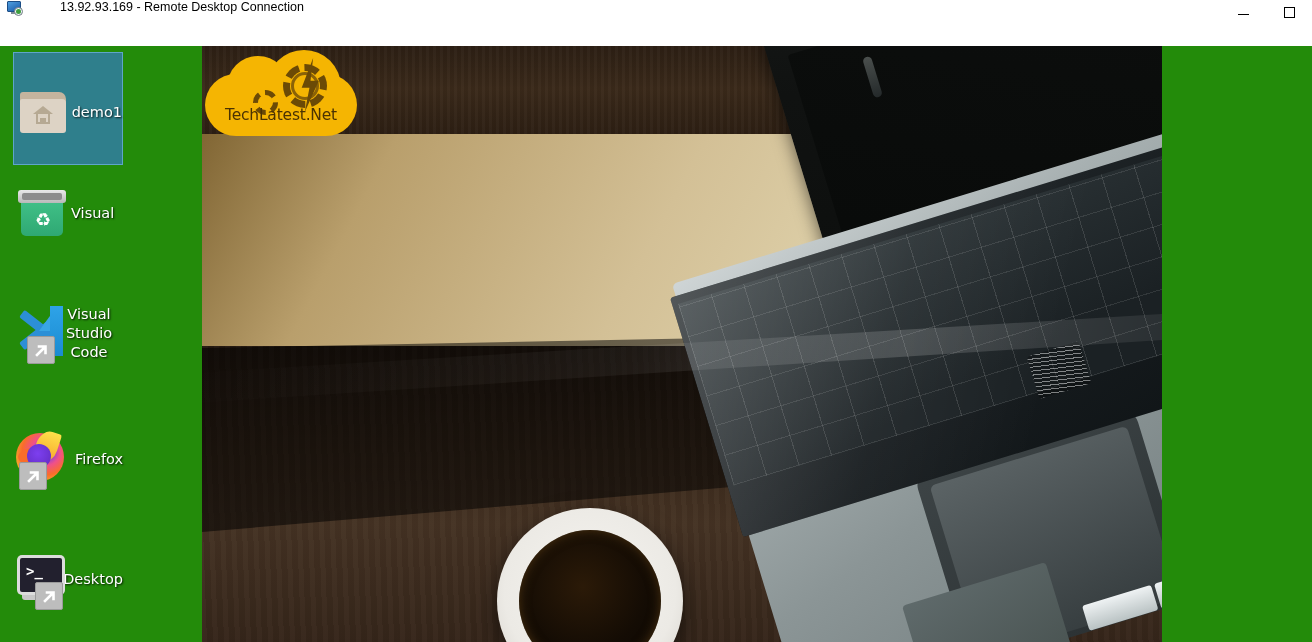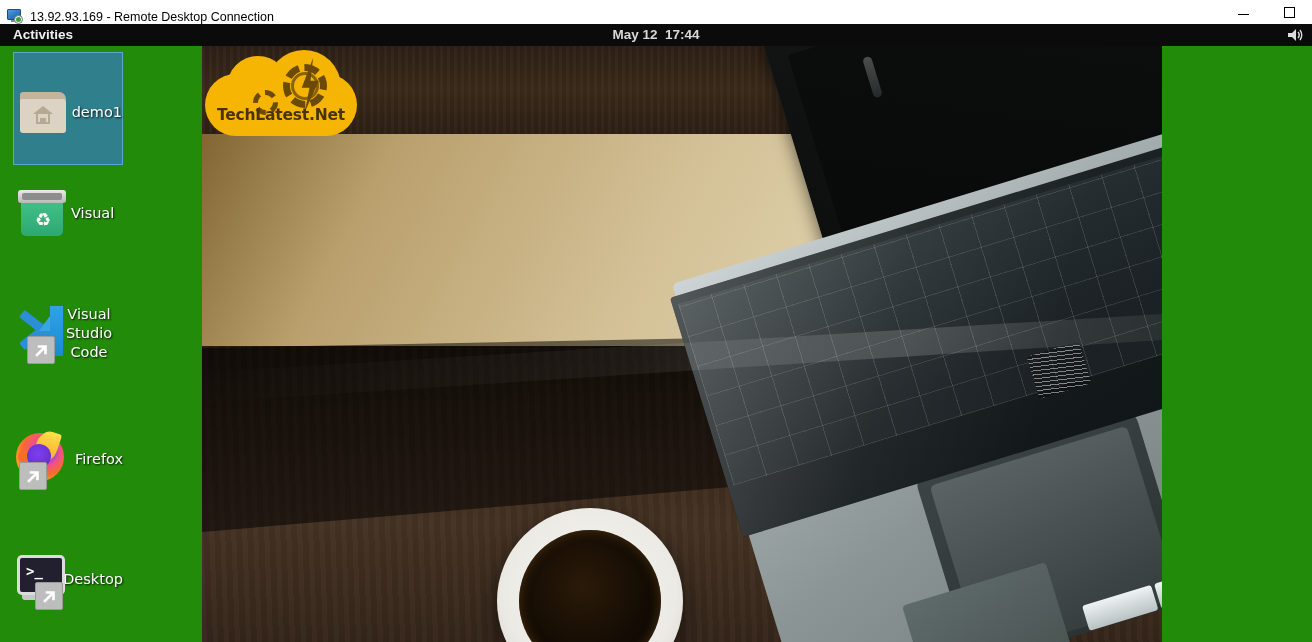--- a/index.html
+++ b/index.html
@@ -13,21 +13,21 @@
   
   #rdp-window {
     position: absolute; left: 0; top: 0;
     width: 1312px; height: 642px;
     background: #ffffff;
   }
   #titlebar {
     position: absolute; left: 0; top: 0;
     width: 1312px; height: 24px;
     background: #ffffff;
-    display: flex; align-items: flex-end;
+    display: flex; align-items: flex-start; gap: 30px;
   }
   #titlebar-icon {
     width: 16px; height: 16px; margin-left: 7px; margin-right: 7px;
     position: relative; flex: none;
   }
   .mon-body {
     position: absolute; left: 0; top: 1px; width: 14px; height: 11px;
     background: linear-gradient(150deg,#4f9fe0 0%, #2f74bd 60%, #215a9a 100%);
     border: 1px solid #1b4d86; border-radius: 1px;
   }
@@ -280,21 +280,21 @@
   }
   .bolt {
     position: absolute; left: 92px; top: 8px;
     width: 26px; height: 54px;
     background: #6b4a06;
     clip-path: polygon(62% 0, 18% 55%, 48% 55%, 30% 100%, 84% 42%, 52% 42%);
   }
   .logo-text {
     position: absolute; left: 0; top: 56px; width: 152px;
     text-align: center;
-    font-size: 15.5px; font-weight: bold; color: #4a3203;
+    font-size: 15.5px; font-weight: normal; color: #4a3203;
     letter-spacing: -0.2px;
     font-family: "DejaVu Sans", sans-serif;
   }
 
   
   .dicon {
     position: absolute; left: 13px; width: 110px;
     display: flex; flex-direction: row; align-items: center;
   }
   .dicon .glyph {
@@ -453,31 +453,20 @@
     <div id="titlebar-buttons">
       <div class="winbtn">
           <span class="minglyph"></span>
         </div>
       <div class="winbtn">
           <span class="maxglyph"></span>
         </div>
     </div>
   </div>
 
-  <div id="gnome-topbar">
-    <div id="activities">Activities</div>
-    <div id="clock">May 12  17:44</div>
-    <div id="volume-icon">
-      <svg width="17" height="16" viewBox="0 0 17 16">
-        <path d="M1 6 L5 6 L9 2 L9 14 L5 10 L1 10 Z" fill="#dcdcdc"></path>
-        <path d="M11 5 Q13.5 8 11 11" stroke="#dcdcdc" stroke-width="1.4" fill="none"></path>
-        <path d="M13 3 Q16.5 8 13 13" stroke="#dcdcdc" stroke-width="1.4" fill="none"></path>
-      </svg>
-    </div>
-  </div>
 
   <div id="desktop">
 
     <div id="wallpaper">
       <div class="wood-top"></div>
       <div class="beige-band"></div>
       <div class="wood-bottom"></div>
 
       <div class="laptop-screen"></div>
       <div class="screen-latch"></div>

